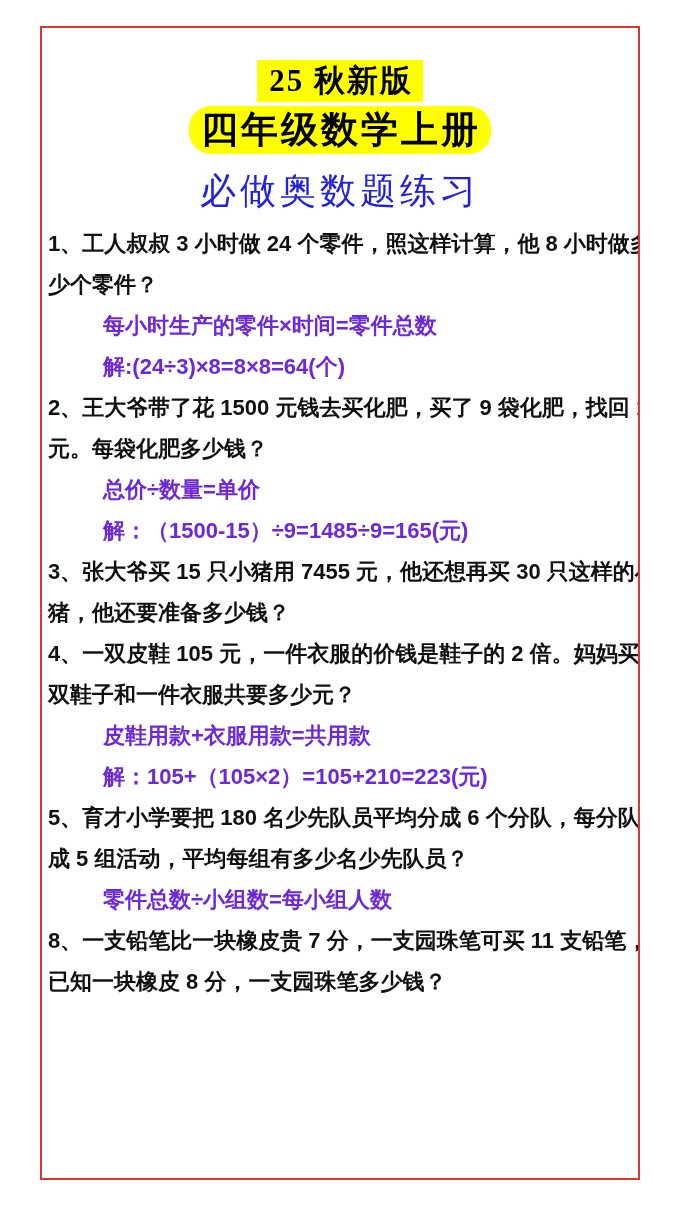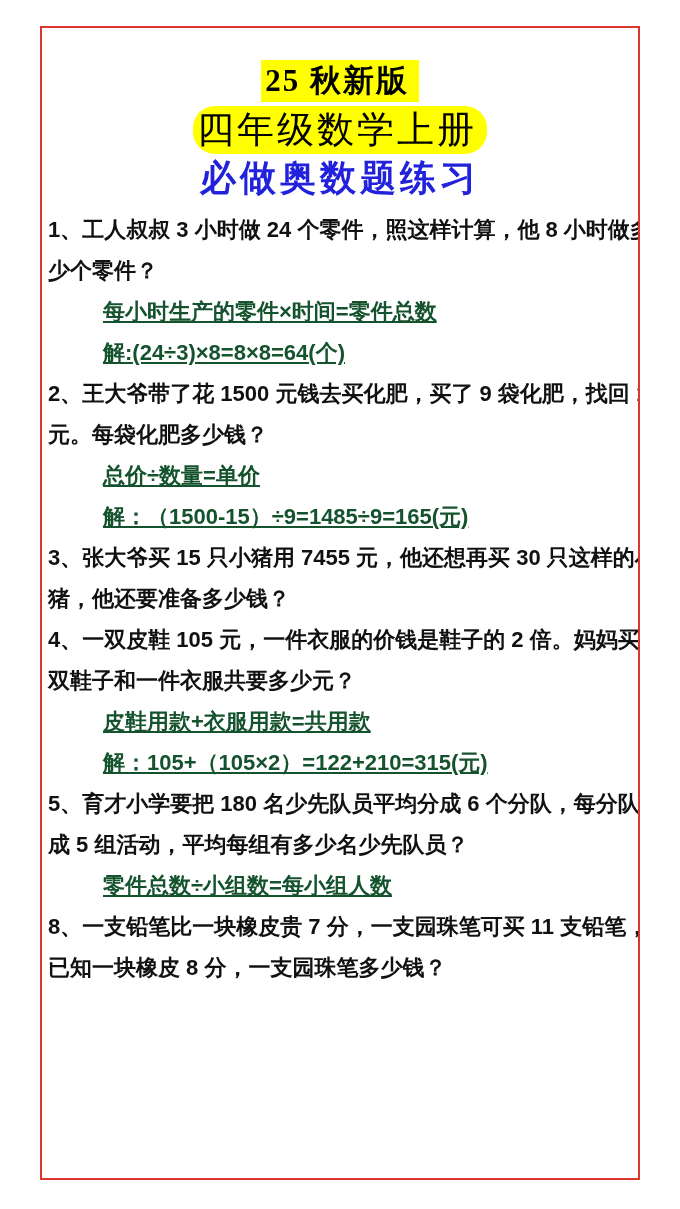--- a/index.html
+++ b/index.html
@@ -32,61 +32,60 @@
     padding-top: 32px;
     text-align: center;
   }
   .title-line {
     margin: 0 0 4px 0;
     line-height: 1;
   }
   .hl {
     display: inline-block;
     background: #ffff00;
-    padding: 5px 10px 6px 4px;
+    padding: 5px 10px 6px 12px;
     color: #000000;
   }
   .t1 .hl {
     font-size: 31px;
     font-weight: bold;
     font-family: "Liberation Serif", serif;
     letter-spacing: 2px;
   }
   .t2 .hl {
     font-size: 37px;
-    font-weight: normal;
+    font-weight: bold;
     font-family: "DejaVu Serif", serif;
     letter-spacing: 3px;
     border-radius: 22px;
   }
   .t3 {
-    margin-top: 5px;
+    margin-top: 19px;
     font-size: 36px;
-    font-weight: bold;
+    font-weight: normal;
     font-family: "DejaVu Serif", serif;
     color: #2222dd;
     letter-spacing: 4px;
   }
   .content {
     margin-top: 14px;
     padding: 0 6px 0 6px;
     font-size: 22px;
     font-weight: bold;
     color: #111111;
     line-height: 41px;
   }
   .q {
     white-space: pre;
     color: #111111;
   }
   .red-line {
     white-space: pre;
-    color: #14532d;
+    color: #6d28d9;
     padding-left: 55px;
-    text-decoration: underline;
   }
 </style>
 </head>
 <body>
 
 <div class="page">
   <div class="sheet">
 
     <div class="title-block">
       <div class="title-line t1">
@@ -116,21 +115,21 @@
 
       <section class="problem">
         <div class="q">3、张大爷买 15 只小猪用 7455 元，他还想再买 30 只这样的小
 猪，他还要准备多少钱？</div>
       </section>
 
       <section class="problem">
         <div class="q">4、一双皮鞋 105 元，一件衣服的价钱是鞋子的 2 倍。妈妈买一
 双鞋子和一件衣服共要多少元？</div>
         <div class="red-line">皮鞋用款+衣服用款=共用款</div>
-        <div class="red-line">解：105+（105×2）=122+210=315(元)</div>
+        <div class="red-line">解：105+（105×2）=105+210=223(元)</div>
       </section>
 
       <section class="problem">
         <div class="q">5、育才小学要把 180 名少先队员平均分成 6 个分队，每分队分
 成 5 组活动，平均每组有多少名少先队员？</div>
         <div class="red-line">零件总数÷小组数=每小组人数</div>
       </section>
 
       <section class="problem">
         <div class="q">8、一支铅笔比一块橡皮贵 7 分，一支园珠笔可买 11 支铅笔，

